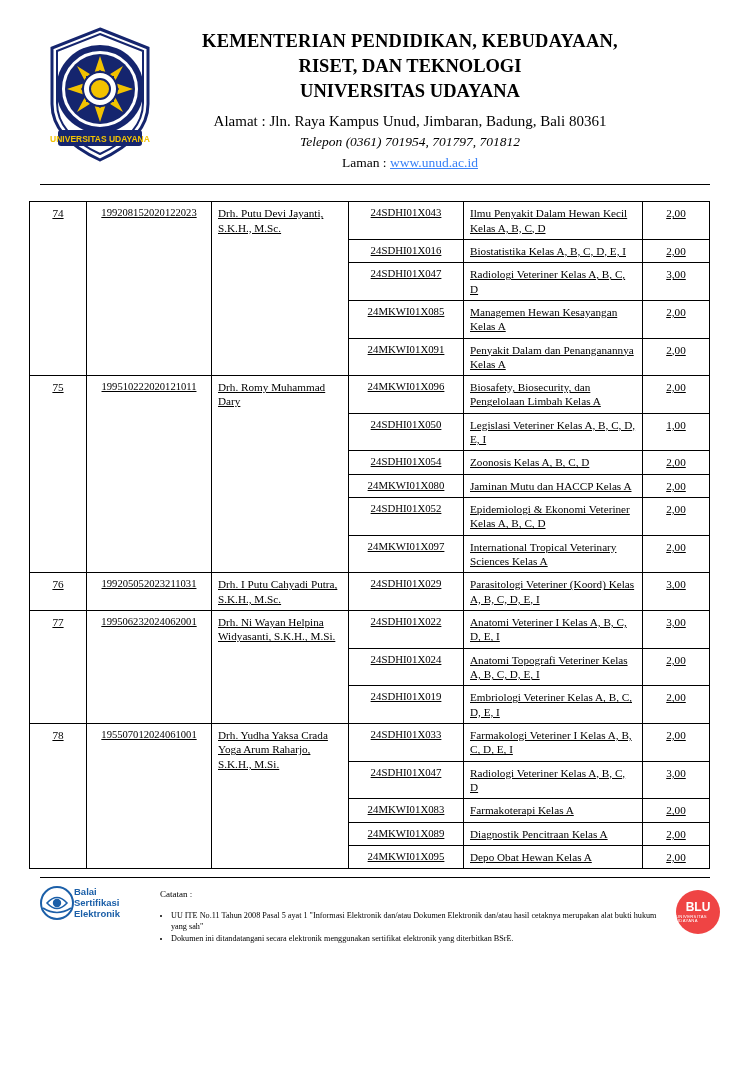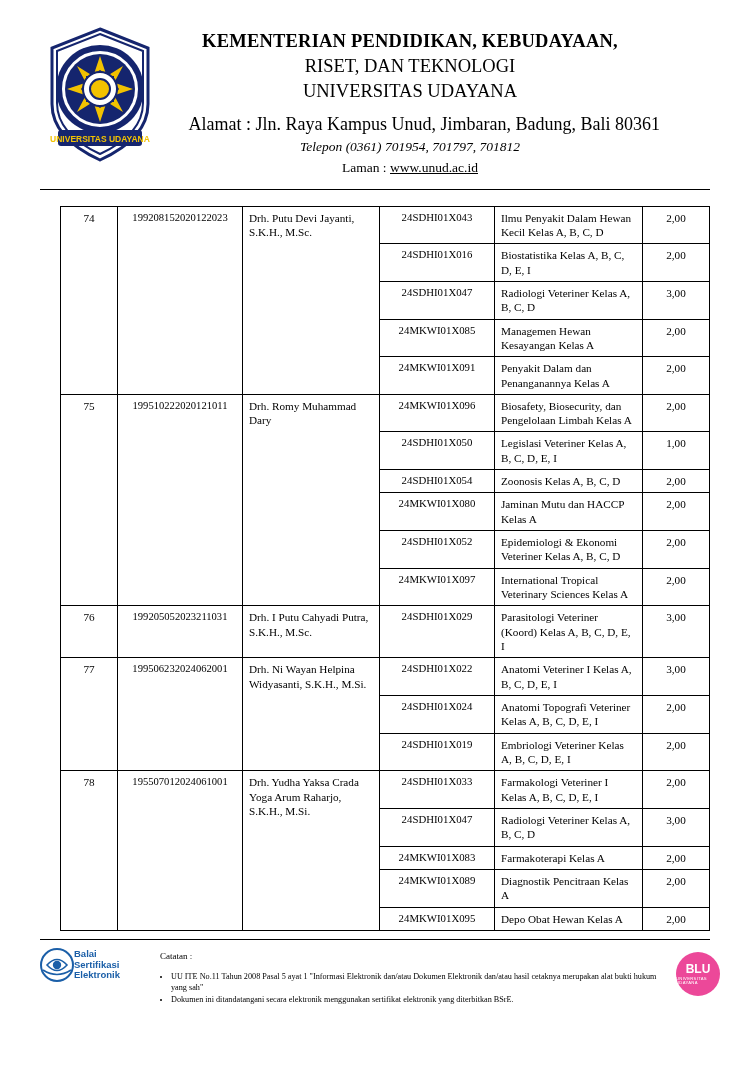--- a/index.html
+++ b/index.html
@@ -51,53 +51,53 @@
     padding-top: 14px;
   }
   .h-line1 {
     font-size: 18.5px;
     font-weight: bold;
     letter-spacing: 0.2px;
     line-height: 1.28;
   }
   .h-line2 {
     font-size: 18.5px;
-    font-weight: normal;
+    font-weight: bold;
     line-height: 1.35;
   }
   .h-line3 {
-    font-size: 18px;
+    font-size: 15px;
     margin-top: 7px;
     line-height: 1.45;
-    text-align: right;
   }
   .h-line4 {
     font-size: 13.5px;
     line-height: 1.55;
     font-style: italic;
   }
   .h-line5 {
     font-size: 13.5px;
     line-height: 1.55;
   }
   .h-line5 a {
-    color: #000000;
+    color: #3b82f6;
     text-decoration: underline;
   }
 
   .rule {
     border: none;
     border-top: 1.4px solid #000;
     margin: 10px 40px 0 40px;
   }
 
   
   .table-wrap {
-    padding: 16px 40px 0 60px;
+    padding: 16px 40px 0 29px;
     box-sizing: border-box;
+    text-decoration: underline;
   }
   table.main {
     width: 100%;
     border-collapse: collapse;
     table-layout: fixed;
     font-size: 11.2px;
   }
   table.main td {
     border: 0.9px solid #000;
     padding: 4px 6px;
@@ -182,21 +182,21 @@
   .blu {
     flex: 0 0 60px;
     display: flex;
     justify-content: flex-end;
     padding-top: 4px;
   }
   .blu-badge {
     width: 44px;
     height: 44px;
     border-radius: 50%;
-    background: #ec4899;
+    background: #ef4444;
     color: #fff;
     font-family: "Liberation Sans", sans-serif;
     font-size: 12px;
     font-weight: bold;
     display: flex;
     flex-direction: column;
     align-items: center;
     justify-content: center;
     line-height: 1;
   }

